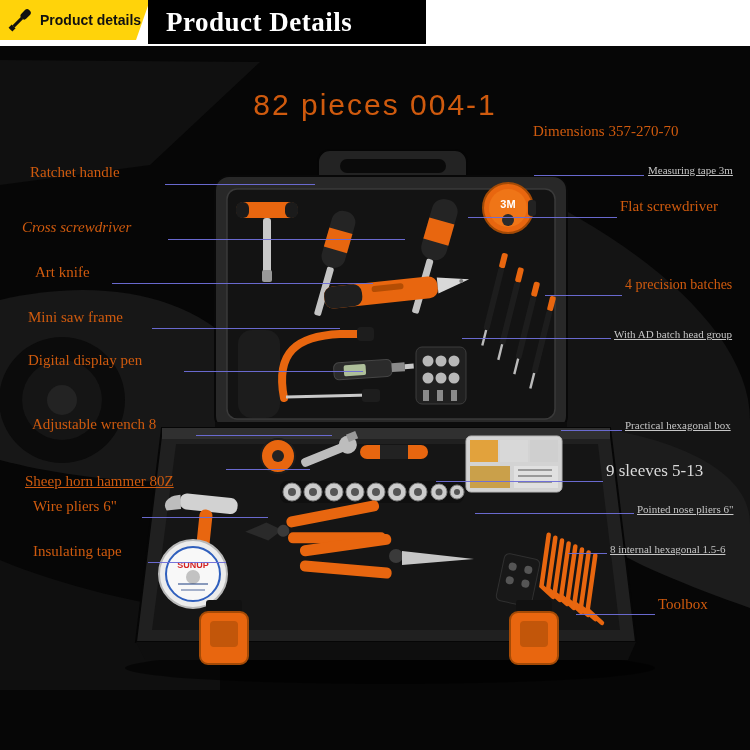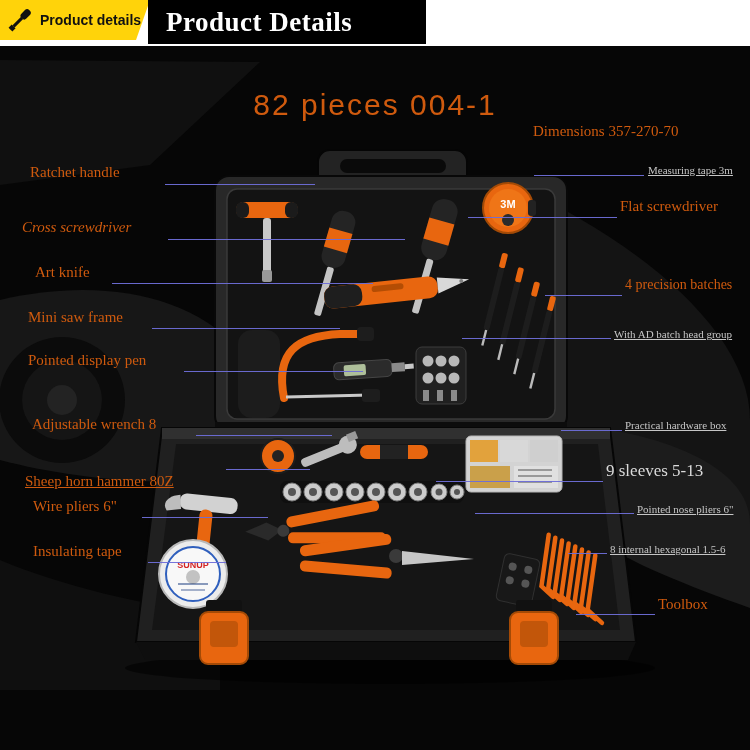--- a/index.html
+++ b/index.html
@@ -306,21 +306,21 @@
 
   <div class="callout orange sz15" style="left:22px;top:219px;font-style:italic;">Cross screwdriver</div>
   <div class="cline" style="left:168px;top:239px;width:237px;"></div>
 
   <div class="callout orange sz15" style="left:35px;top:264px;">Art knife</div>
   <div class="cline" style="left:112px;top:283px;width:261px;"></div>
 
   <div class="callout orange sz15" style="left:28px;top:309px;">Mini saw frame</div>
   <div class="cline" style="left:152px;top:328px;width:188px;"></div>
 
-  <div class="callout orange sz15" style="left:28px;top:352px;">Pointed display pen</div>
+  <div class="callout orange sz15" style="left:28px;top:352px;">Digital display pen</div>
   <div class="cline" style="left:184px;top:371px;width:179px;"></div>
 
   <div class="callout orange sz15" style="left:32px;top:416px;">Adjustable wrench 8</div>
   <div class="cline" style="left:196px;top:435px;width:136px;"></div>
 
   <div class="callout orange sz15" style="left:25px;top:473px;text-decoration:underline;">Sheep horn hammer 80Z</div>
   <div class="cline" style="left:226px;top:469px;width:84px;"></div>
 
   <div class="callout orange sz15" style="left:33px;top:498px;">Wire pliers 6"</div>
   <div class="cline" style="left:142px;top:517px;width:126px;"></div>
@@ -333,21 +333,21 @@
 
   <div class="callout orange sz15" style="left:620px;top:198px;">Flat screwdriver</div>
   <div class="cline" style="left:468px;top:217px;width:149px;"></div>
 
   <div class="callout orange sz14" style="left:625px;top:277px;">4 precision batches</div>
   <div class="cline" style="left:545px;top:295px;width:77px;"></div>
 
   <div class="callout gray sz11" style="left:614px;top:328px;">With AD batch head group</div>
   <div class="cline" style="left:462px;top:338px;width:149px;"></div>
 
-  <div class="callout gray sz11" style="left:625px;top:419px;">Practical hardware box</div>
+  <div class="callout gray sz11" style="left:625px;top:419px;">Practical hexagonal box</div>
   <div class="cline" style="left:561px;top:430px;width:61px;"></div>
 
   <div class="callout light sz17" style="left:606px;top:461px;">9 sleeves 5-13</div>
   <div class="cline" style="left:436px;top:481px;width:167px;"></div>
 
   <div class="callout gray sz11" style="left:637px;top:503px;">Pointed nose pliers 6"</div>
   <div class="cline" style="left:475px;top:513px;width:159px;"></div>
 
   <div class="callout gray sz11" style="left:610px;top:543px;">8 internal hexagonal 1.5-6</div>
   <div class="cline" style="left:568px;top:553px;width:39px;"></div>

